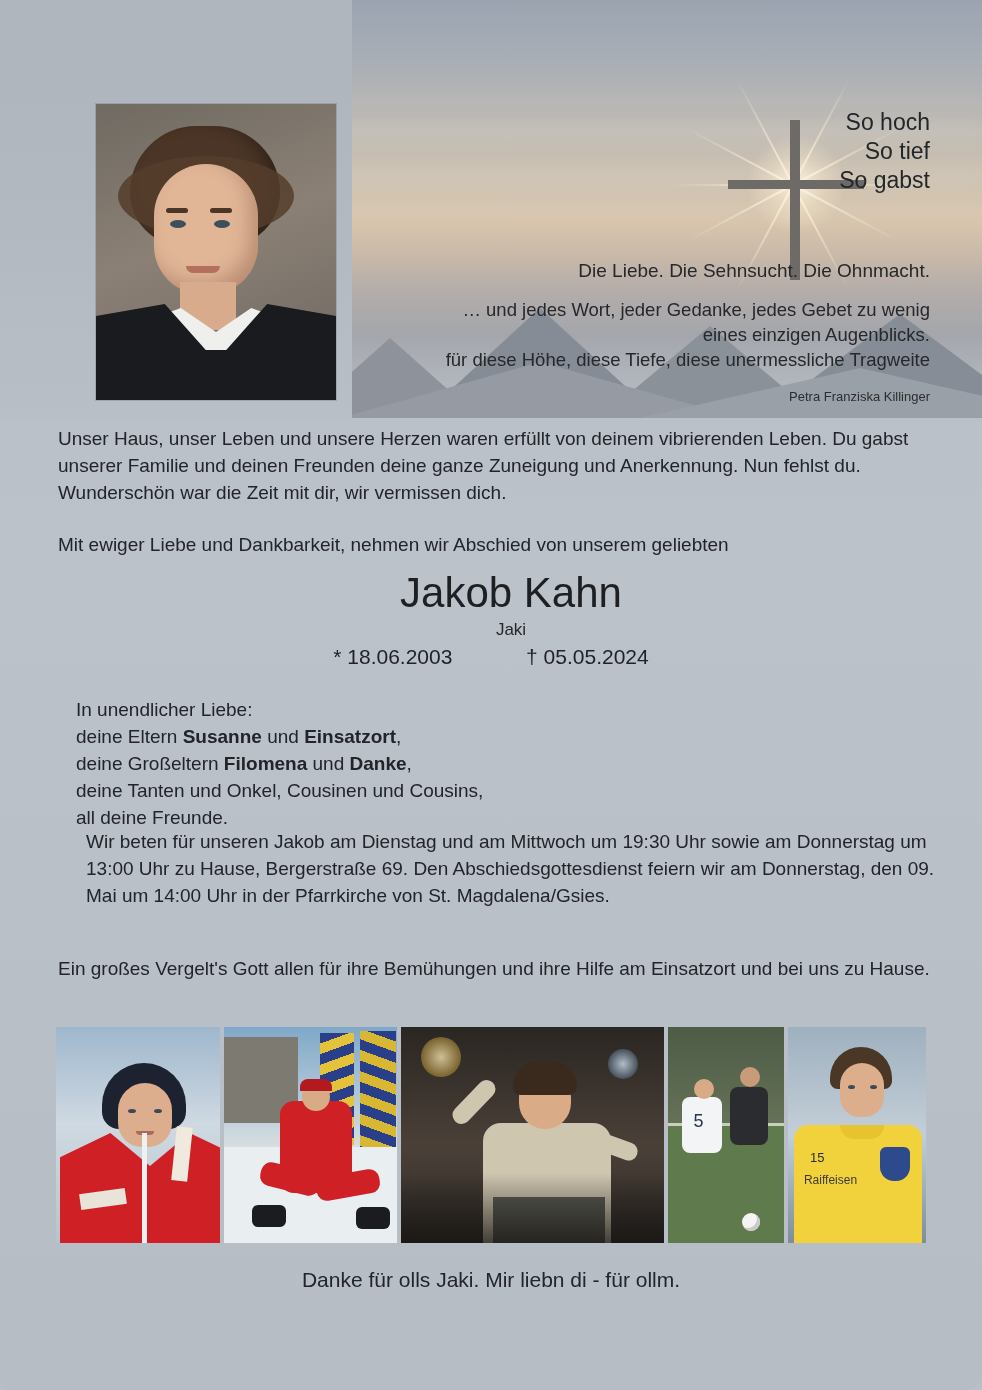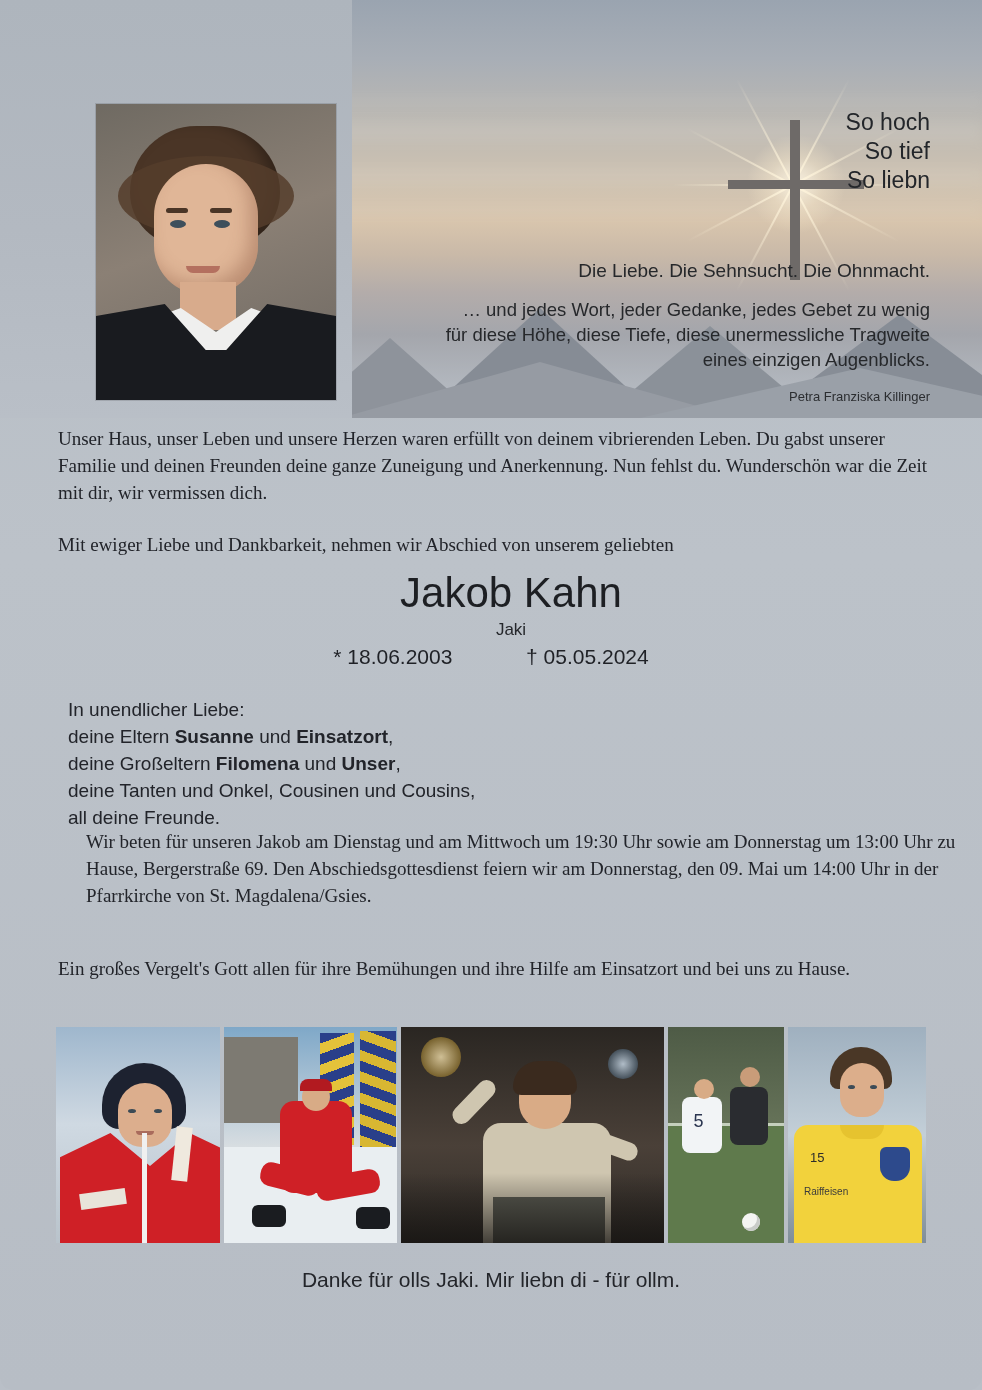--- a/index.html
+++ b/index.html
@@ -242,21 +242,20 @@
   }
 
   
   .body-text {
     position: absolute;
     left: 58px;
     width: 876px;
     font-size: 19px;
     line-height: 27px;
     color: #22242a;
-    font-family: Liberation Serif, serif;
   }
   #para1 { top: 425px; }
   #para2 { top: 520px; margin-top: 11px; }
 
   .name-block {
     position: absolute;
     left: 0;
     top: 568px;
     width: 982px;
     text-align: center;
@@ -278,21 +277,21 @@
     left: 0;
     width: 982px;
     text-align: center;
     font-size: 21px;
     color: #1f2126;
   }
   .dates .sep { display:inline-block; width: 62px; }
 
   .family {
     position: absolute;
-    left: 68px;
+    left: 76px;
     top: 696px;
     font-size: 19px;
     line-height: 27px;
     color: #22242a;
   }
   .family b { font-weight: bold; }
 
   #para3 { top: 828px; margin-left: 28px; }
   #para4 { top: 955px; }
 
@@ -365,21 +364,21 @@
   
   .s5 .bg { position:absolute; inset:0; background: linear-gradient(180deg,#9fb0bf 0%, #c3cfd8 50%, #7f8d98 100%); }
   .s5 .hair { position:absolute; left:42px; top:20px; width:62px; height:42px; border-radius:32px 32px 8px 8px; background:#4a3726; }
   .s5 .face { position:absolute; left:52px; top:36px; width:44px; height:54px; border-radius:22px 22px 20px 20px; background:#dcae8b; }
   .s5 .eye { position:absolute; width:7px; height:4px; border-radius:50%; background:#3c4b57; top:58px;}
   .s5 .eye.l{left:60px;} .s5 .eye.r{left:82px;}
   .s5 .jersey { position:absolute; left:6px; bottom:0; width:128px; height:118px; background:#f2d23c; border-radius:14px 14px 0 0; }
   .s5 .collar { position:absolute; left:52px; bottom:104px; width:44px; height:14px; background:#e6c32f; border-radius:0 0 18px 18px; }
   .s5 .num { position:absolute; left:22px; bottom:78px; font-size:13px; color:#2c2c2c; }
   .s5 .crest { position:absolute; right:16px; bottom:62px; width:30px; height:34px; border-radius:6px 6px 14px 14px; background:#2d4a8c; }
-  .s5 .sponsor { position:absolute; left:16px; bottom:46px; font-size:10px; color:#3b3b3b; }
+  .s5 .sponsor { position:absolute; left:16px; bottom:56px; font-size:12px; color:#3b3b3b; }
 
   .closing {
     position: absolute;
     left: 0;
     top: 1268px;
     width: 982px;
     text-align: center;
     font-size: 21px;
     color: #23252a;
   }
@@ -435,28 +434,28 @@
         <span style="transform:rotate(-152deg)"></span>
         <span style="transform:rotate(180deg)"></span>
       </div>
       <div class="cross-v"></div>
       <div class="cross-h"></div>
     </div>
 
     <div class="hero-verse">
       <div>So hoch</div>
       <div>So tief</div>
-      <div>So liebn</div>
+      <div>So gabst</div>
     </div>
 
     <div class="hero-quote">
       <div class="lead">Die Liebe. Die Sehnsucht. Die Ohnmacht.</div>
       <div>… und jedes Wort, jeder Gedanke, jedes Gebet zu wenig</div>
+      <div>eines einzigen Augenblicks.</div>
       <div>für diese Höhe, diese Tiefe, diese unermessliche Tragweite</div>
-      <div>eines einzigen Augenblicks.</div>
       <div class="author">Petra Franziska Killinger</div>
     </div>
   </div>
 
   <div id="para1" class="body-text">Unser Haus, unser Leben und unsere Herzen waren erfüllt von deinem vibrierenden Leben. Du gabst unserer Familie und deinen Freunden deine ganze Zuneigung und Anerkennung. Nun fehlst du. Wunderschön war die Zeit mit dir, wir vermissen dich.</div>
   <div id="para2" class="body-text">Mit ewiger Liebe und Dankbarkeit, nehmen wir Abschied von unserem geliebten</div>
 
   <div class="name-block">
     <div class="name">Jakob Kahn</div>
     <div class="nick">Jaki</div>
@@ -467,21 +466,21 @@
     <span class="sep"></span>
     <span>† 05.05.2024</span>
   </div>
 
   <div class="family">
     <div>In unendlicher Liebe:</div>
     <div>
       <span>deine Eltern </span><b>Susanne</b><span> und </span><b>Einsatzort</b><span>,</span>
     </div>
     <div>
-      <span>deine Großeltern </span><b>Filomena</b><span> und </span><b>Unser</b><span>,</span>
+      <span>deine Großeltern </span><b>Filomena</b><span> und </span><b>Danke</b><span>,</span>
     </div>
     <div>deine Tanten und Onkel, Cousinen und Cousins,</div>
     <div>all deine Freunde.</div>
   </div>
 
   <div id="para3" class="body-text">Wir beten für unseren Jakob am Dienstag und am Mittwoch um 19:30 Uhr sowie am Donnerstag um 13:00 Uhr zu Hause, Bergerstraße 69. Den Abschiedsgottesdienst feiern wir am Donnerstag, den 09. Mai um 14:00 Uhr in der Pfarrkirche von St. Magdalena/Gsies.</div>
   <div id="para4" class="body-text">Ein großes Vergelt's Gott allen für ihre Bemühungen und ihre Hilfe am Einsatzort und bei uns zu Hause.</div>
 
   <div class="strip">
 

